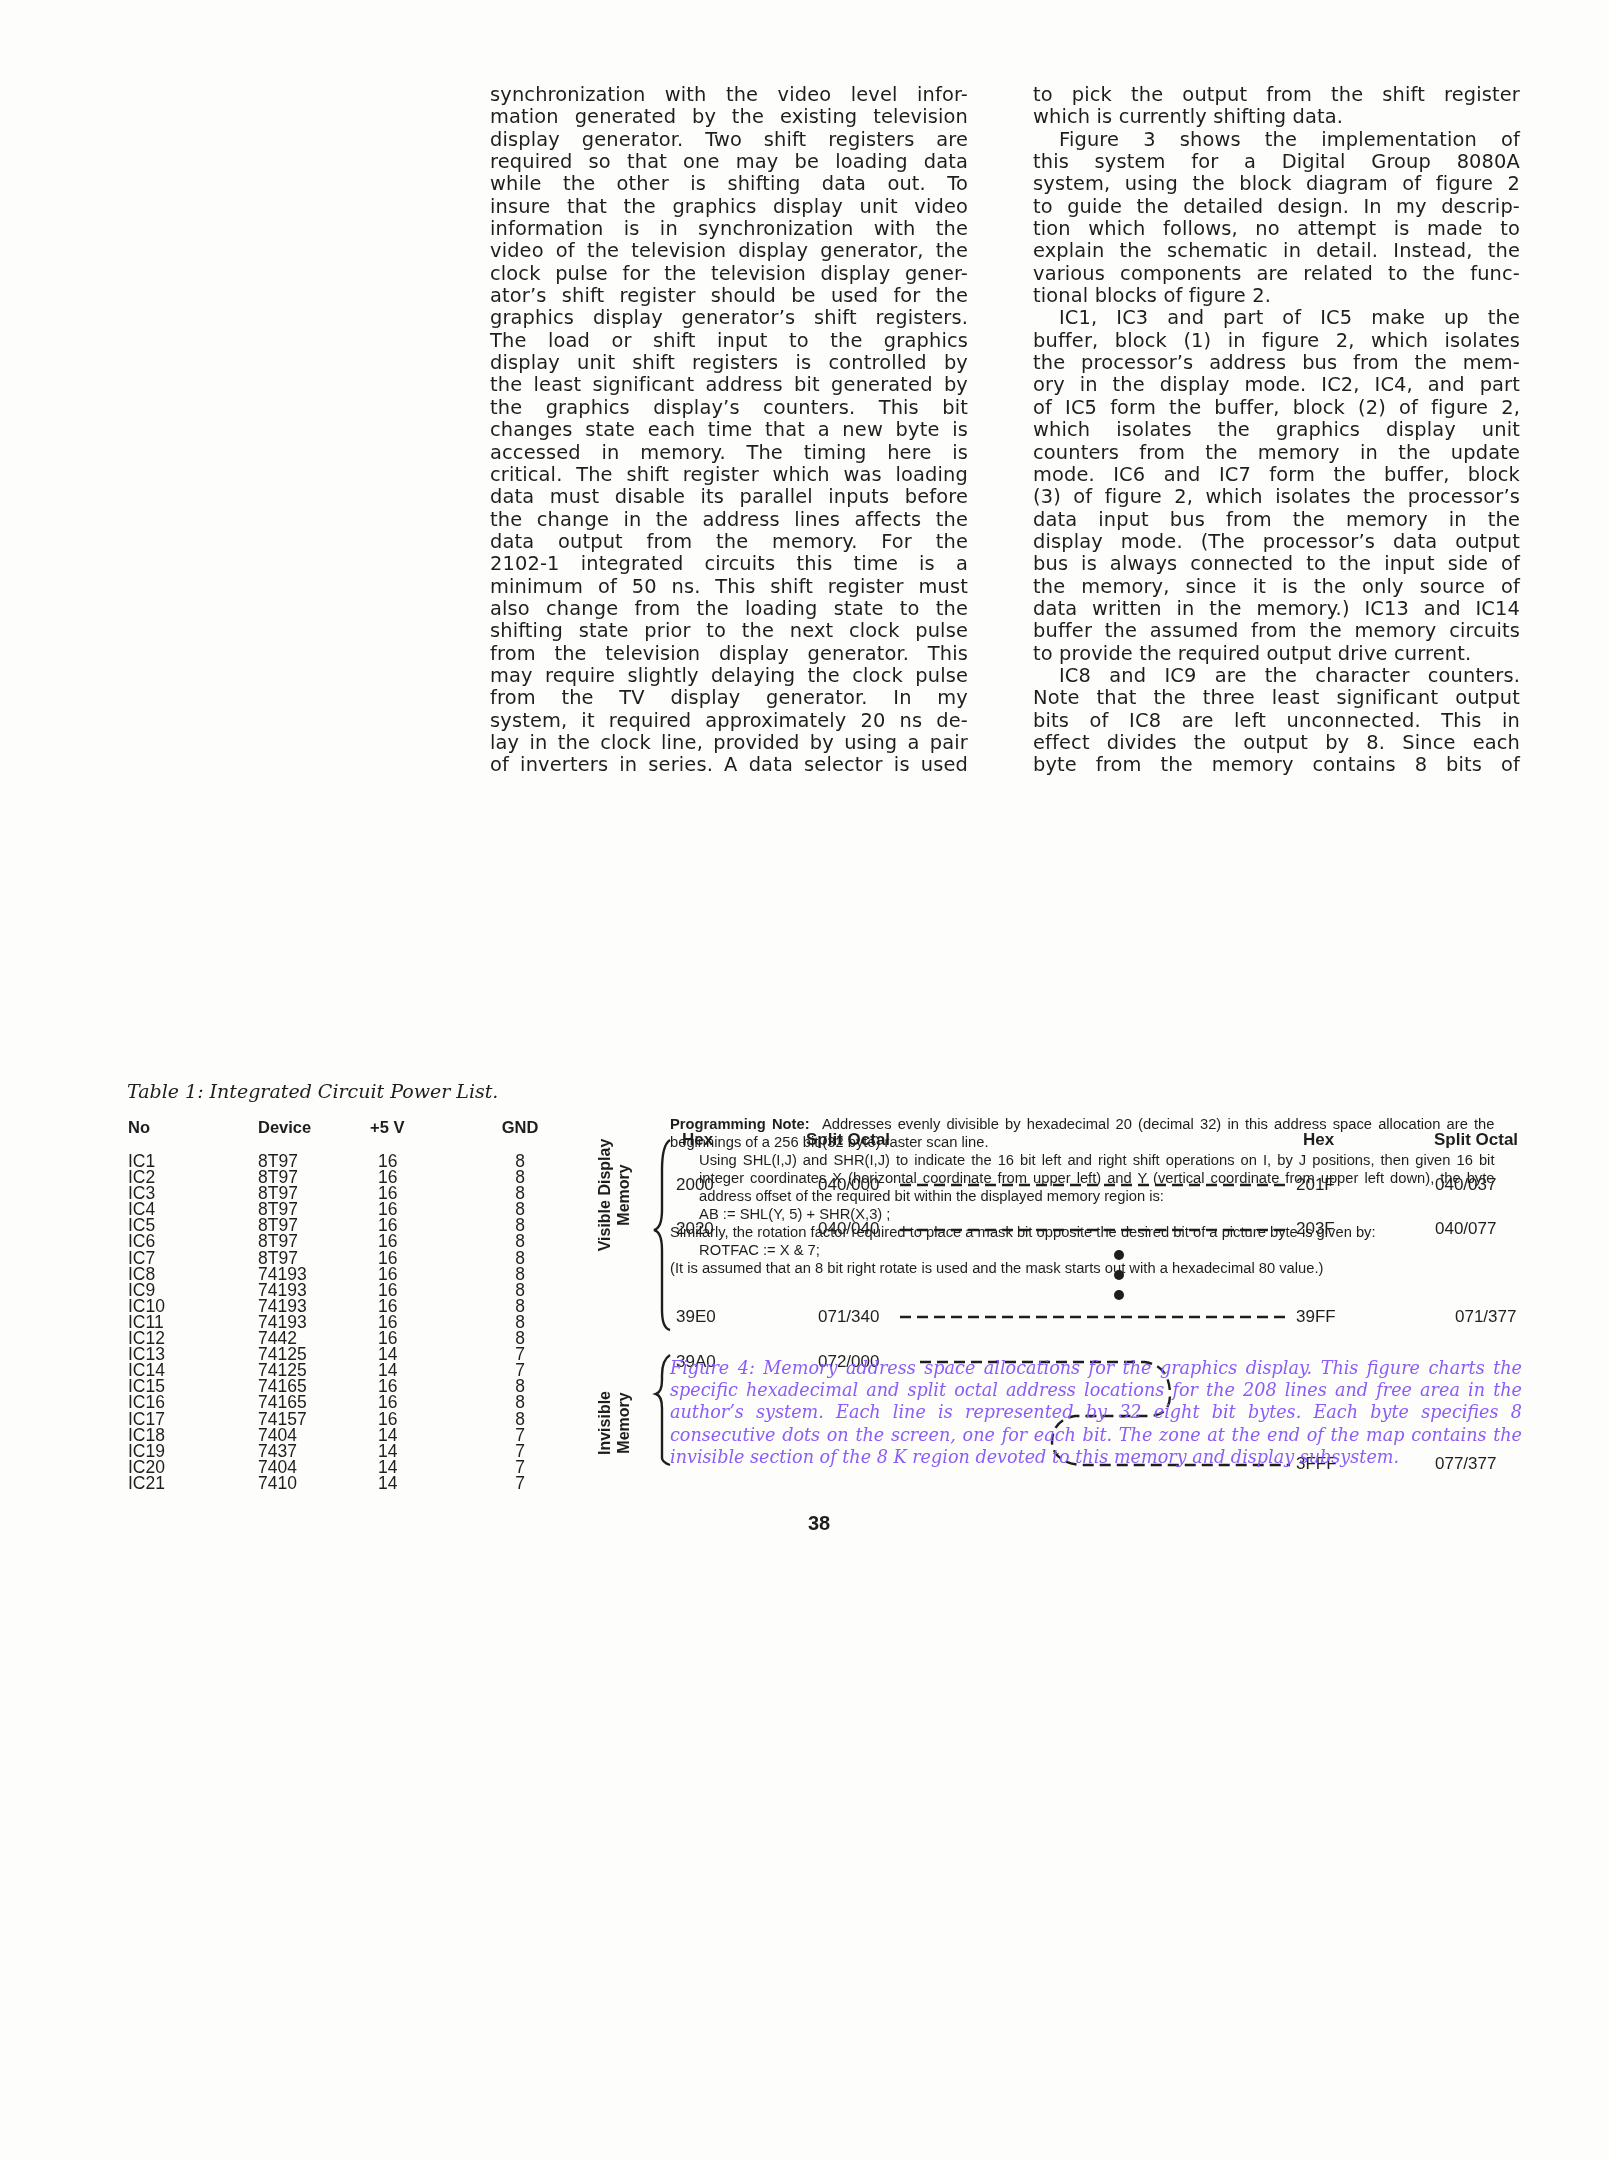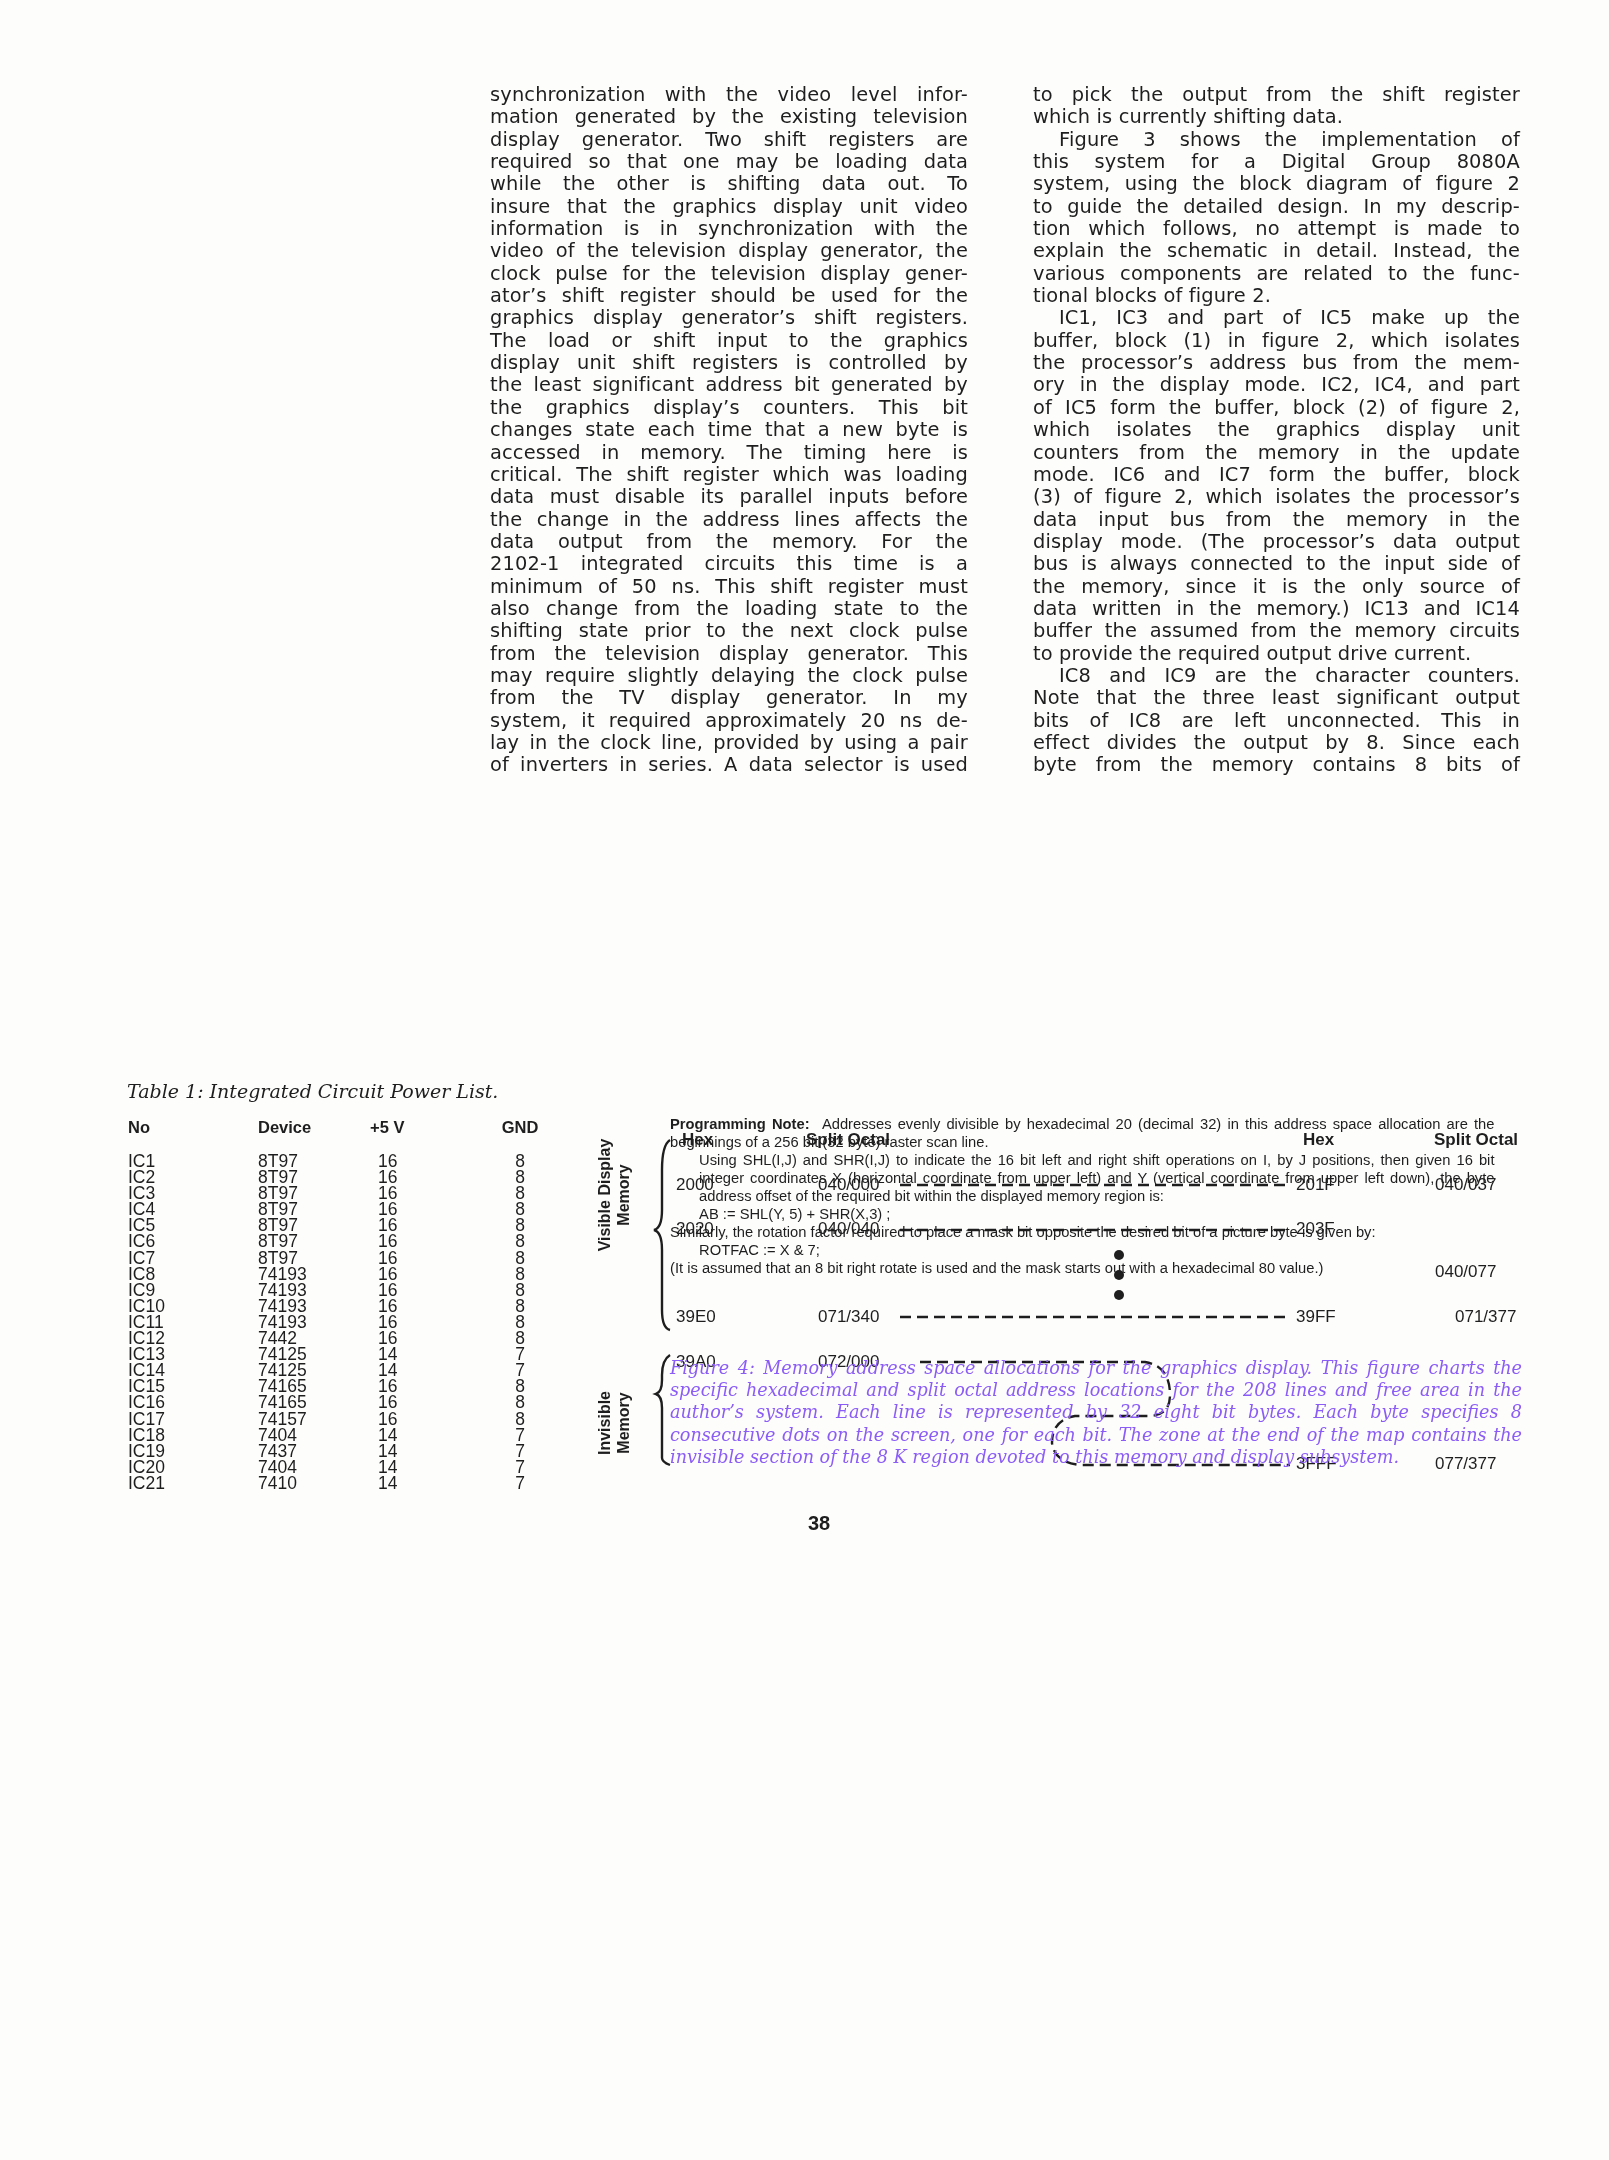--- a/index.html
+++ b/index.html
@@ -164,21 +164,21 @@
   <div class="dg-head" style="left:844px; top:20px;">Split Octal</div>
 
   <div class="dg-val" style="left:86px; top:65px;">2000</div>
   <div class="dg-val" style="left:228px; top:65px;">040/000</div>
   <div class="dg-val" style="left:706px; top:65px;">201F</div>
   <div class="dg-val" style="left:845px; top:65px;">040/037</div>
 
   <div class="dg-val" style="left:86px; top:109px;">2020</div>
   <div class="dg-val" style="left:228px; top:109px;">040/040</div>
   <div class="dg-val" style="left:706px; top:109px;">203F</div>
-  <div class="dg-val" style="left:845px; top:109px;margin-top:43px;">040/077</div>
+  <div class="dg-val" style="left:845px; top:109px;">040/077</div>
 
   <div class="dots" style="left:524px; top:140px;">
       <span></span>
       <span></span>
       <span></span>
     </div>
 
   <div class="dg-val" style="left:86px; top:197px;">39E0</div>
   <div class="dg-val" style="left:228px; top:197px;">071/340</div>
   <div class="dg-val" style="left:706px; top:197px;">39FF</div>

